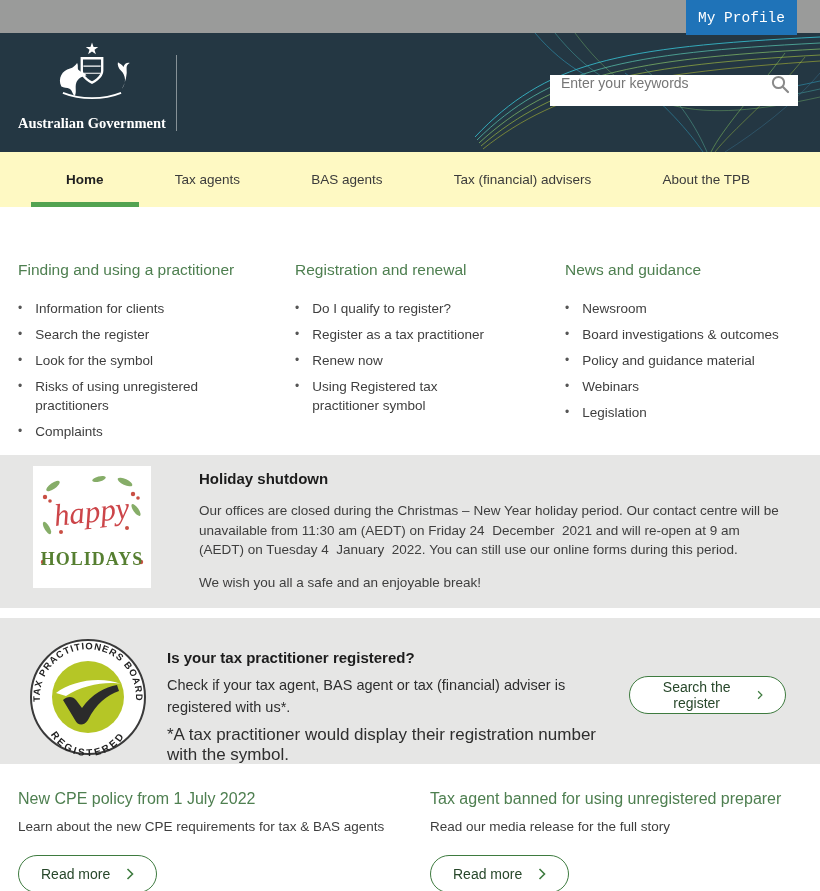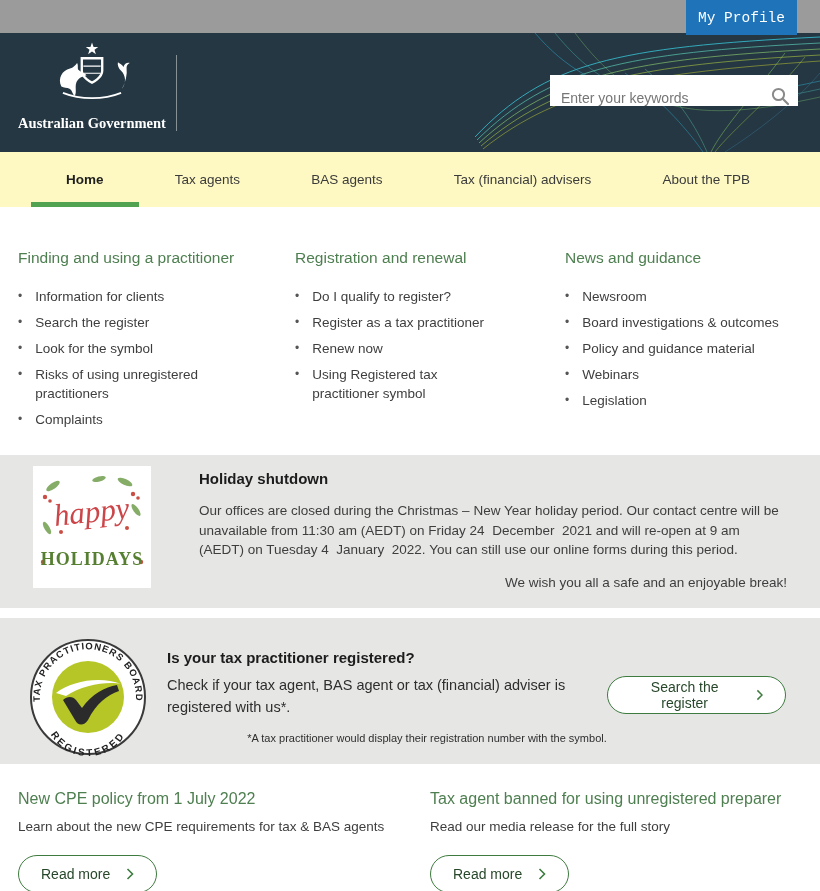--- a/index.html
+++ b/index.html
@@ -17,21 +17,21 @@
   
   .site-header { position: relative; height: 119px; background: #243743; overflow: hidden; }
   .deco-swoosh { position: absolute; right: 0; top: 0; }
   .gov-block { position: absolute; left: 16px; top: 8px; width: 152px; text-align: center; color: #fff; }
   .gov-label { font-family: "Liberation Serif", serif; font-weight: bold; font-size: 14.5px; margin-top: 4px; white-space: nowrap; }
   .header-divider { position: absolute; left: 176px; top: 22px; width: 1px; height: 76px; background: rgba(255,255,255,.45); }
   .tpb-block { position: absolute; left: 198px; top: 18px; color: #fff; }
   .tpb-lines { margin-top: 5px; font-weight: bold; font-size: 11.5px; line-height: 13px; letter-spacing: .4px; }
   .search-box {
     position: absolute; right: 22px; top: 42px; width: 248px; height: 31px;
-    background: #fff; display: flex; align-items: flex-end; padding: 0 8px 0 11px;
+    background: #fff; display: flex; align-items: flex-start; padding: 0 8px 0 11px;
   }
   .search-box input {
     flex: 1; border: none; outline: none; font-family: "Liberation Sans", sans-serif;
     font-size: 14px; color: #444; background: transparent;
   }
   .search-box input::placeholder { color: #767676; }
   .search-btn { border: none; background: transparent; cursor: pointer; display: flex; align-items: center; }
 
   
   .main-nav {
@@ -44,44 +44,44 @@
     font-family: "Liberation Sans", sans-serif;
   }
   .nav-item.active { font-weight: bold; color: #1f1f1f; }
   .nav-item.active::after {
     content: ""; position: absolute; left: 50%; transform: translateX(-50%);
     bottom: 0; width: 108px; height: 5px; background: #52a351;
   }
 
   
   .mega { height: 248px; background: #fff; display: grid; grid-template-columns: 277px 270px 1fr; padding: 42px 18px 0 18px; }
-  .mega-heading { font-size: 15.5px; font-weight: normal; color: #4e7f50; cursor: pointer; }
+  .mega-heading { font-size: 15.5px; font-weight: normal; color: #4e7f50; cursor: pointer; margin-top: 12px; }
   .mega-list { list-style: none; margin-top: 20px; }
   .mega-list li { display: flex; font-size: 13.5px; color: #3e3e3e; line-height: 19px; margin-bottom: 7px; cursor: pointer; }
   .mega-list li::before { content: "•"; color: #555; margin-right: 13px; font-size: 12px; line-height: 19px; }
   .col-1 .item-text { max-width: 185px; }
   .col-2 .item-text { max-width: 195px; }
 
   
   .band { background: #e6e6e5; }
   .band-holiday { height: 153px; display: flex; padding: 11px 33px 0 33px; }
   .band-gap { height: 10px; background: #fff; }
   .band-registered { height: 146px; display: flex; align-items: flex-start; padding: 14px 34px 0 28px; }
 
   .hh-card { width: 118px; height: 122px; background: #fff; flex: none; display: flex; align-items: center; justify-content: center; }
   .holiday-text { margin-left: 48px; padding-top: 4px; }
   .holiday-title { font-size: 15px; font-weight: bold; color: #1c1c1c; }
   .holiday-p { margin-top: 14px; font-size: 13.5px; line-height: 19.5px; color: #3e3e3e; max-width: 632px; white-space: pre-wrap; }
-  .holiday-p2 { margin-top: 13px; text-align: right; }
+  .holiday-p2 { margin-top: 13px; }
 
   .reg-badge { flex: none; margin-top: 5px; }
   .reg-text { margin-left: 19px; padding-top: 17px; }
   .reg-title { font-size: 15px; font-weight: bold; color: #1c1c1c; }
   .reg-body { margin-top: 9px; font-size: 14.5px; line-height: 21.5px; color: #2e2e2e; max-width: 462px; }
-  .reg-note { margin-top: 14px; font-size: 11px; color: #2e2e2e; text-align: right; }
+  .reg-note { margin-top: 7px; font-size: 17px; color: #2e2e2e; }
   .reg-btn-wrap { margin-left: auto; align-self: flex-start; margin-top: 44px; }
 
   .pill-btn {
     display: inline-flex; align-items: center; justify-content: center; gap: 16px;
     height: 38px; padding: 0 22px; background: #fff; border: 1.5px solid #3e7b3f;
     border-radius: 20px; font-family: "Liberation Sans", sans-serif; font-size: 14px;
     color: #27472a; cursor: pointer;
   }
 
   

